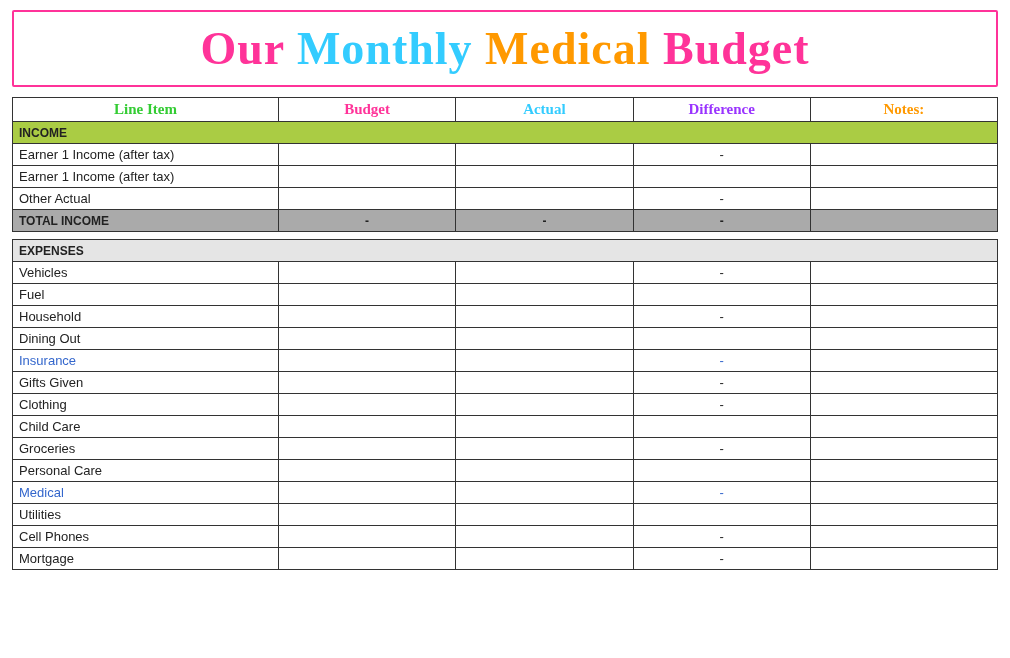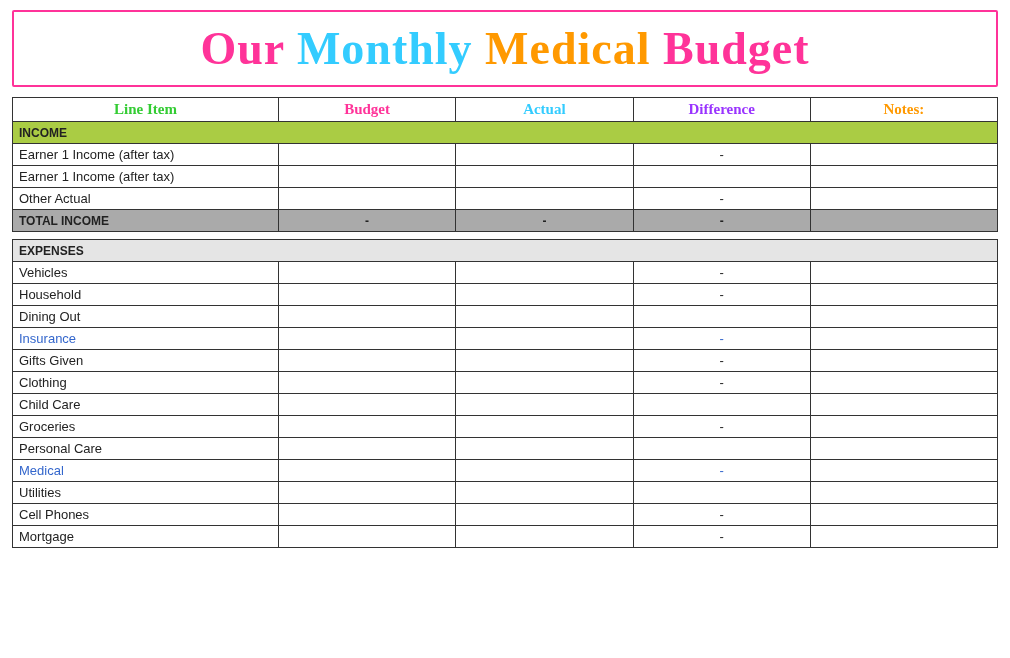--- a/index.html
+++ b/index.html
@@ -190,20 +190,27 @@
       </tr>
 
       <tr class="data-row">
         <td>Vehicles</td>
         <td></td>
         <td></td>
         <td class="dash-cell">-</td>
         <td></td>
       </tr>
 
+      <tr class="data-row">
+        <td>Fuel</td>
+        <td></td>
+        <td></td>
+        <td class="dash-cell"></td>
+        <td></td>
+      </tr>
 
       <tr class="data-row">
         <td>Household</td>
         <td></td>
         <td></td>
         <td class="dash-cell">-</td>
         <td></td>
       </tr>
 
       <tr class="data-row">

